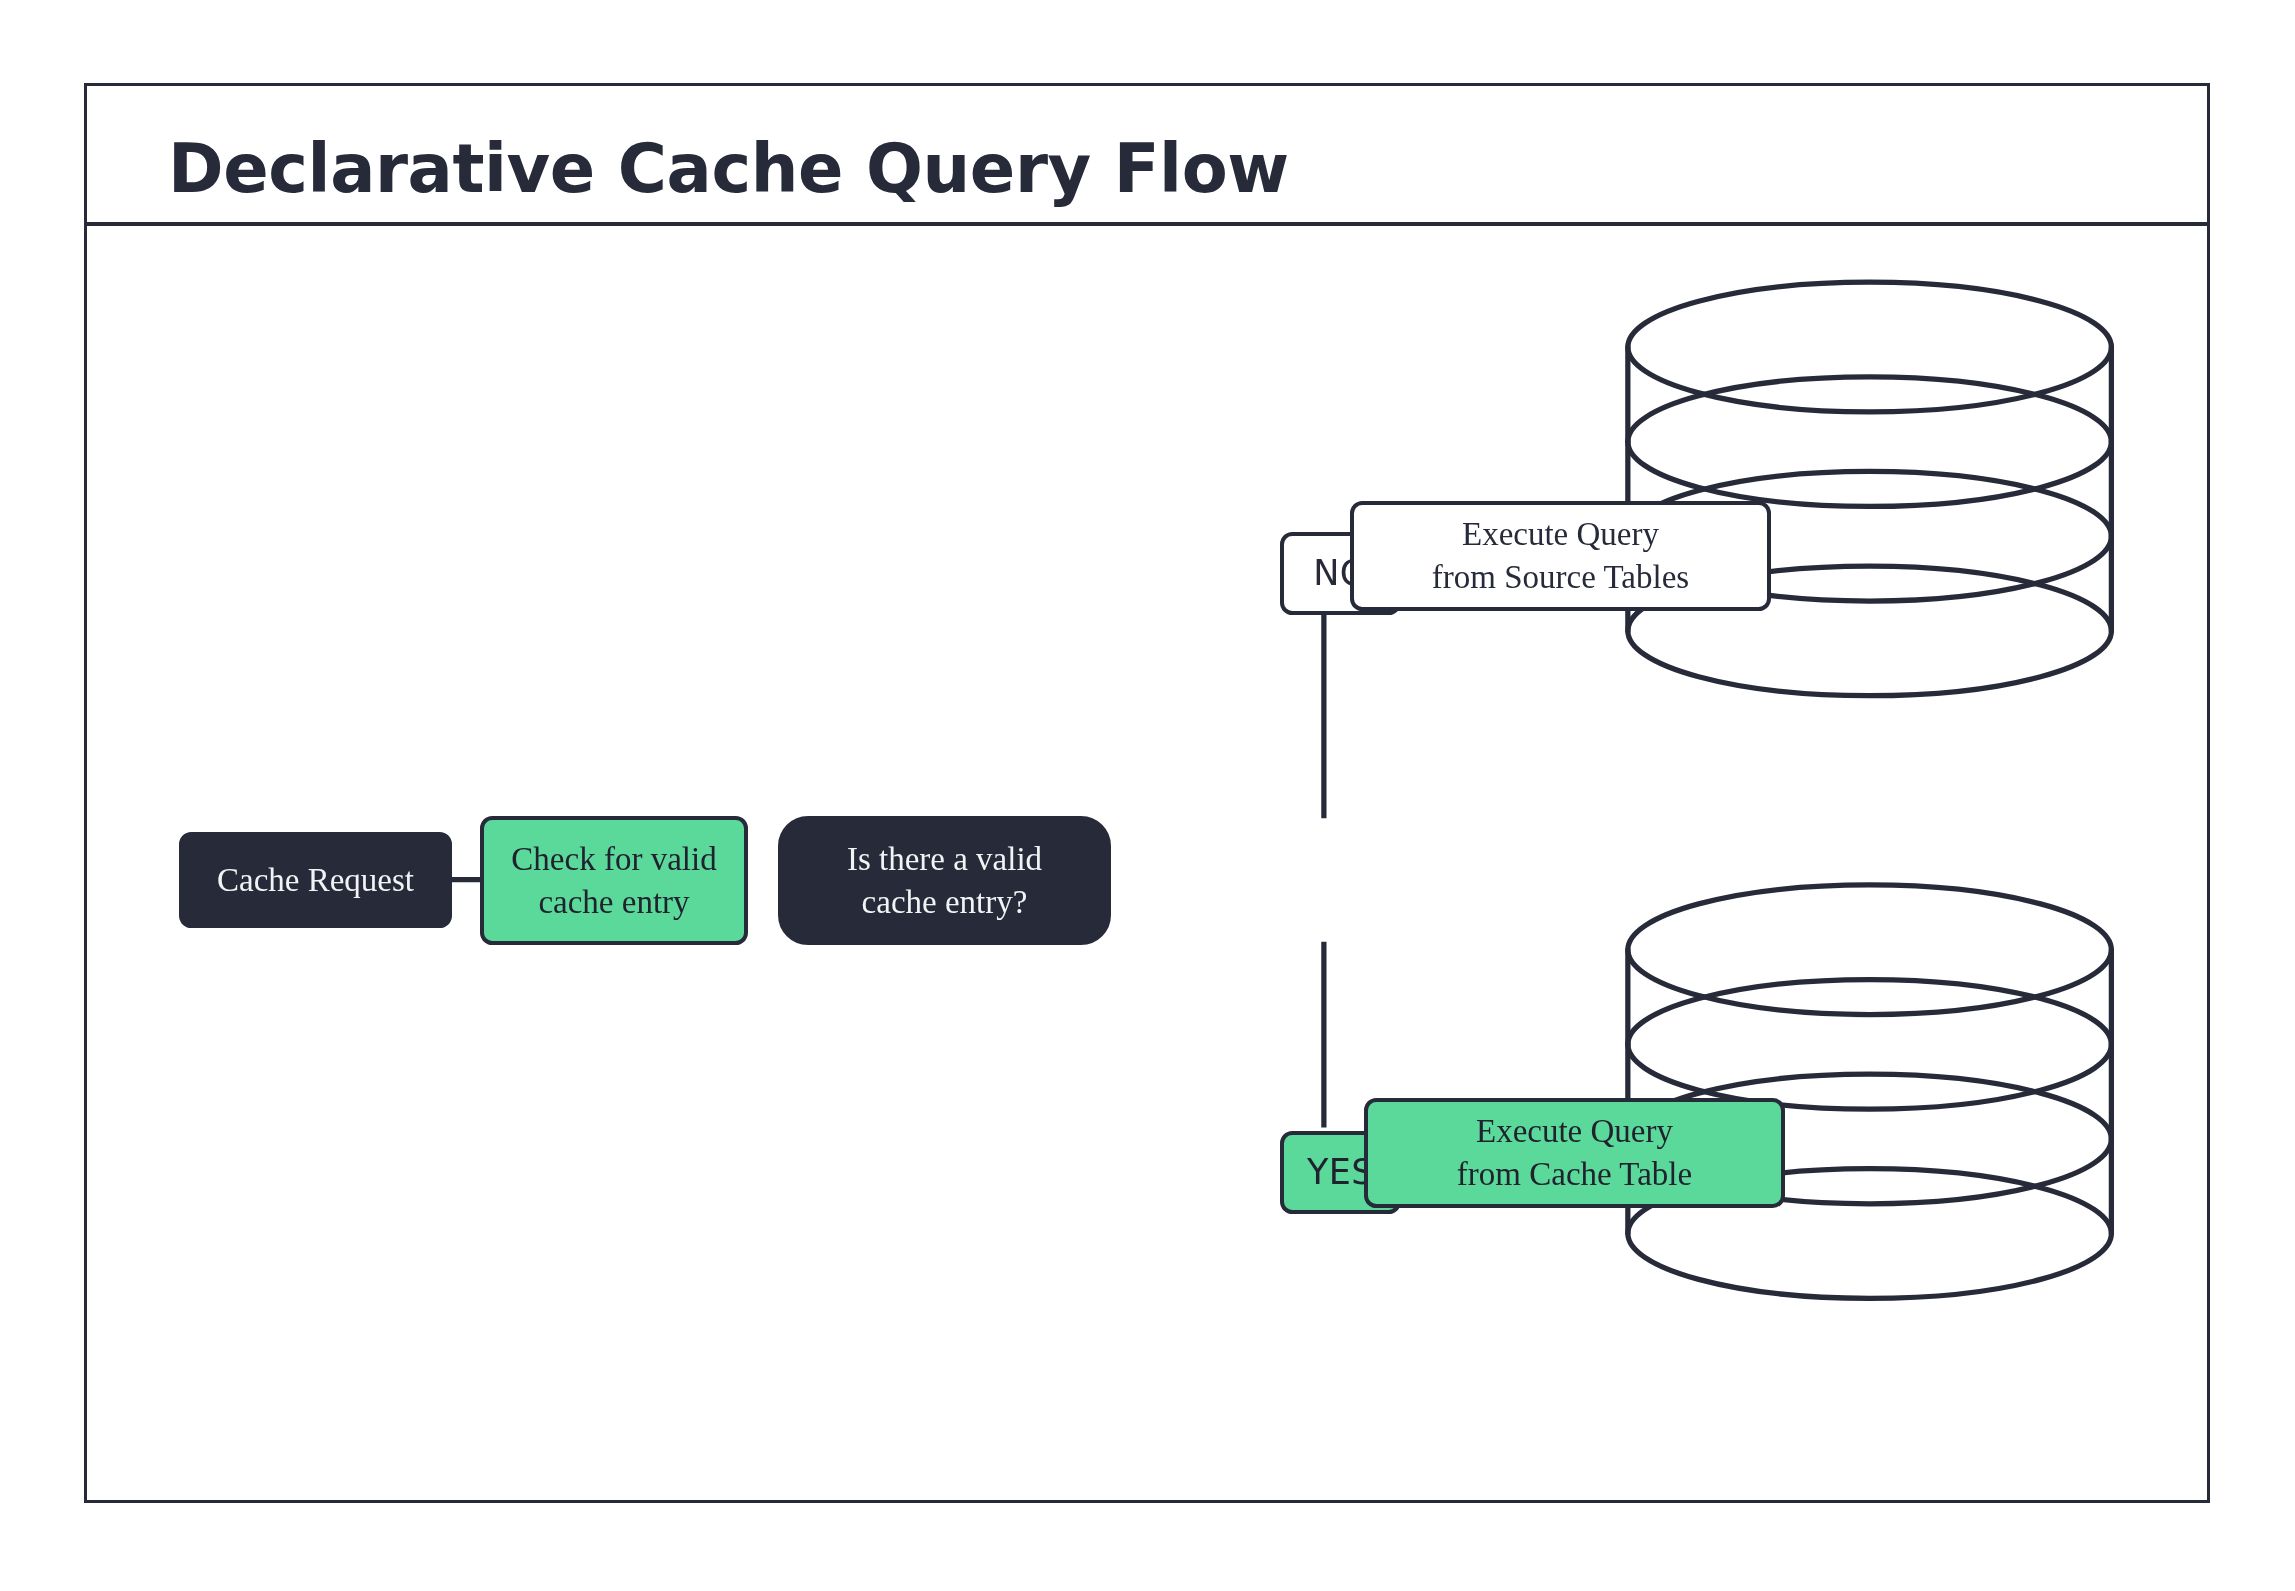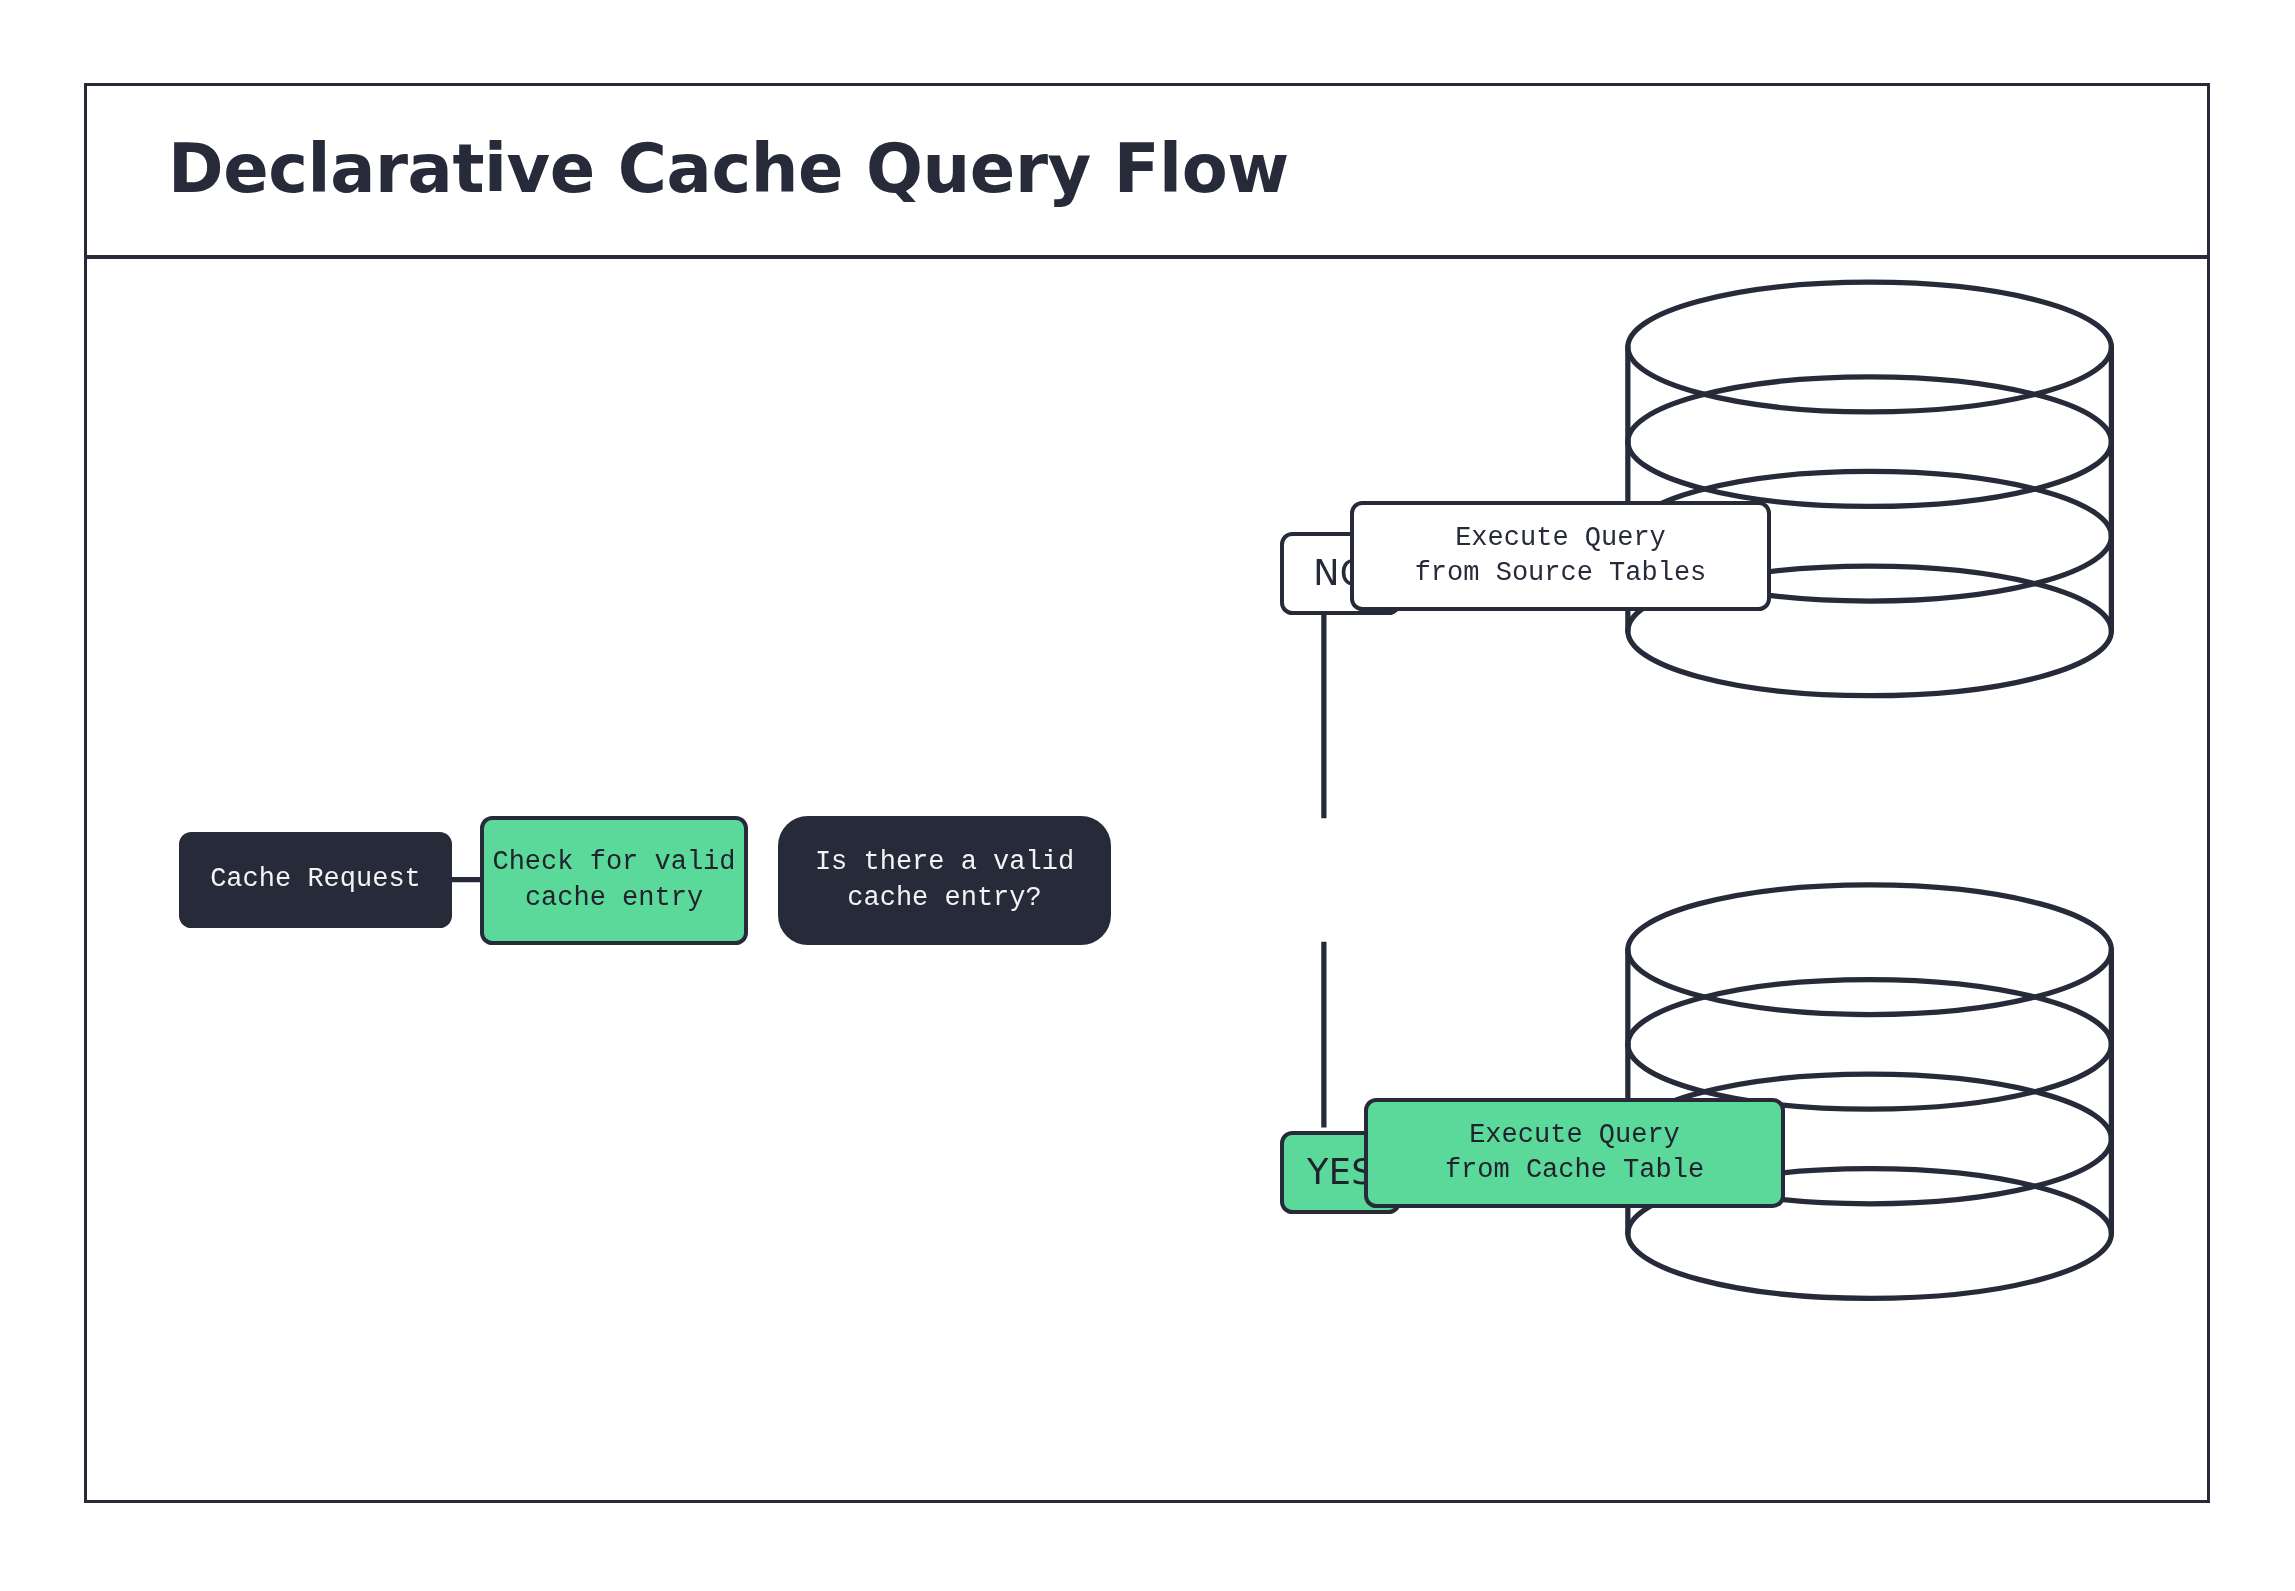--- a/index.html
+++ b/index.html
@@ -25,21 +25,21 @@
     border: 3.5px solid #272b39;
     box-sizing: border-box;
     background: #ffffff;
   }
 
   #title-bar {
     position: absolute;
     left: 0;
     top: 0;
     width: 100%;
-    height: 173px;
+    height: 140px;
     border-bottom: 4.4px solid #272b39;
     box-sizing: border-box;
   }
 
   #page-title {
     position: absolute;
     left: 81px;
     top: 44px;
     font-family: "DejaVu Sans", sans-serif;
     font-weight: bold;
@@ -67,22 +67,22 @@
   }
 
   
   .node {
     position: absolute;
     box-sizing: border-box;
     display: flex;
     align-items: center;
     justify-content: center;
     text-align: center;
-    font-family: Liberation Mono, monospace;
-    font-size: 27px;
+    font-family: Liberation Serif, serif;
+    font-size: 33px;
     line-height: 1.30;
     white-space: pre;
     border-radius: 12.3px;
   }
   .node.dark {
     background: #272b39;
     color: #f2f3f5;
     border: 3.5px solid #272b39;
   }
   .node.green {

